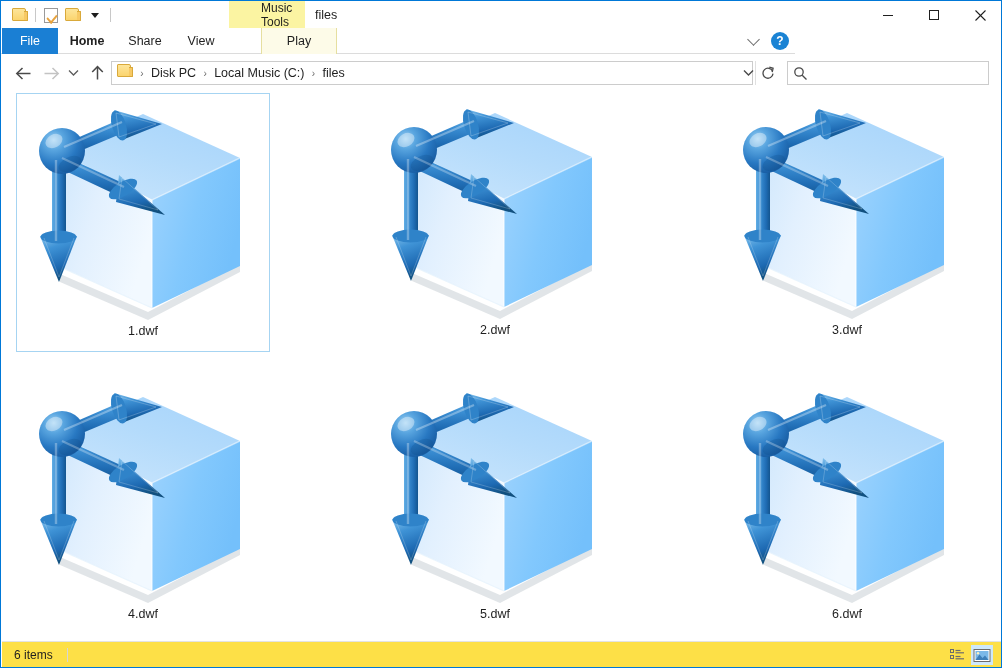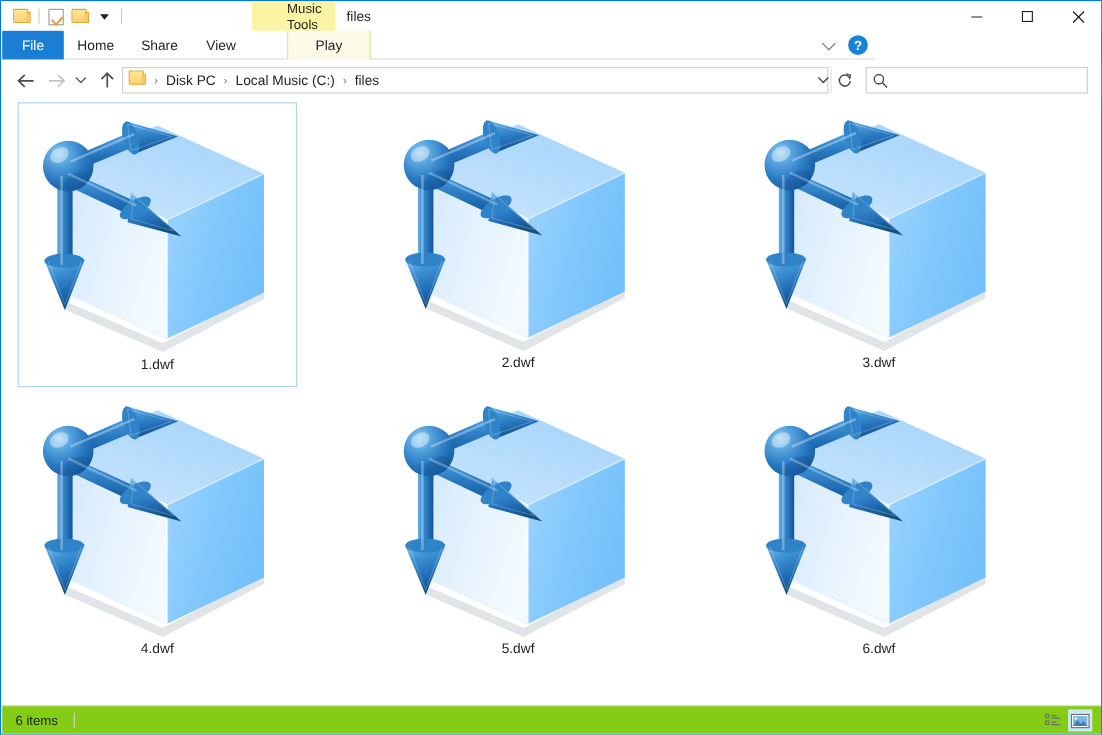--- a/index.html
+++ b/index.html
@@ -238,20 +238,21 @@
   #grid {
     position: relative;
     padding: 0;
     display: grid;
     grid-template-columns: repeat(3, 328px);
     grid-template-rows: repeat(2, 260px);
     row-gap: 0px;
     column-gap: 0px;
     padding-left: 14px;
     padding-top: 2px;
+    gap: 24px;
   }
   .tile {
     position: relative;
     width: 254px;
     height: 259px;
     display: flex;
     flex-direction: column;
     align-items: center;
     justify-content: flex-start;
     cursor: default;
@@ -271,21 +272,21 @@
     margin-top: 2px;
     text-align: center;
     white-space: nowrap;
   }
   .tile.selected .tile-label { background: transparent; }
 
   
   #statusbar {
     position: absolute; bottom: 0; left: 1px;
     width: 999px; height: 26px;
-    background: #84cc16;
+    background: #fde047;
     border-top: 1px solid #e3e3e3;
     display: flex; align-items: center;
   }
   #status-count {
     margin-left: 12px;
     font-size: 12px;
     color: #1f1f1f;
   }
   #status-sep {
     width: 1px; height: 14px;
@@ -352,21 +353,21 @@
         <svg width="13" height="13" viewBox="0 0 13 13">
             <line x1="1.5" y1="1.5" x2="11.5" y2="11.5" stroke="#1f1f1f" stroke-width="1.1"></line>
             <line x1="11.5" y1="1.5" x2="1.5" y2="11.5" stroke="#1f1f1f" stroke-width="1.1"></line>
           </svg>
       </div>
     </div>
   </div>
 
   <div id="tabstrip">
     <div id="tab-file">File</div>
-    <div class="ribtab" style="left:58px;width:56px;">Home</div>
+    <div class="ribtab" style="left:58px;width:56px;font-weight:bold;">Home</div>
     <div class="ribtab" style="left:115px;width:58px;">Share</div>
     <div class="ribtab" style="left:174px;width:52px;">View</div>
     <div id="tab-play">Play</div>
 
     <div id="ribbon-right">
       <div id="ribbon-collapse">
         <div class="chev-dn-thin"></div>
       </div>
       <div id="help-btn">?</div>
     </div>

